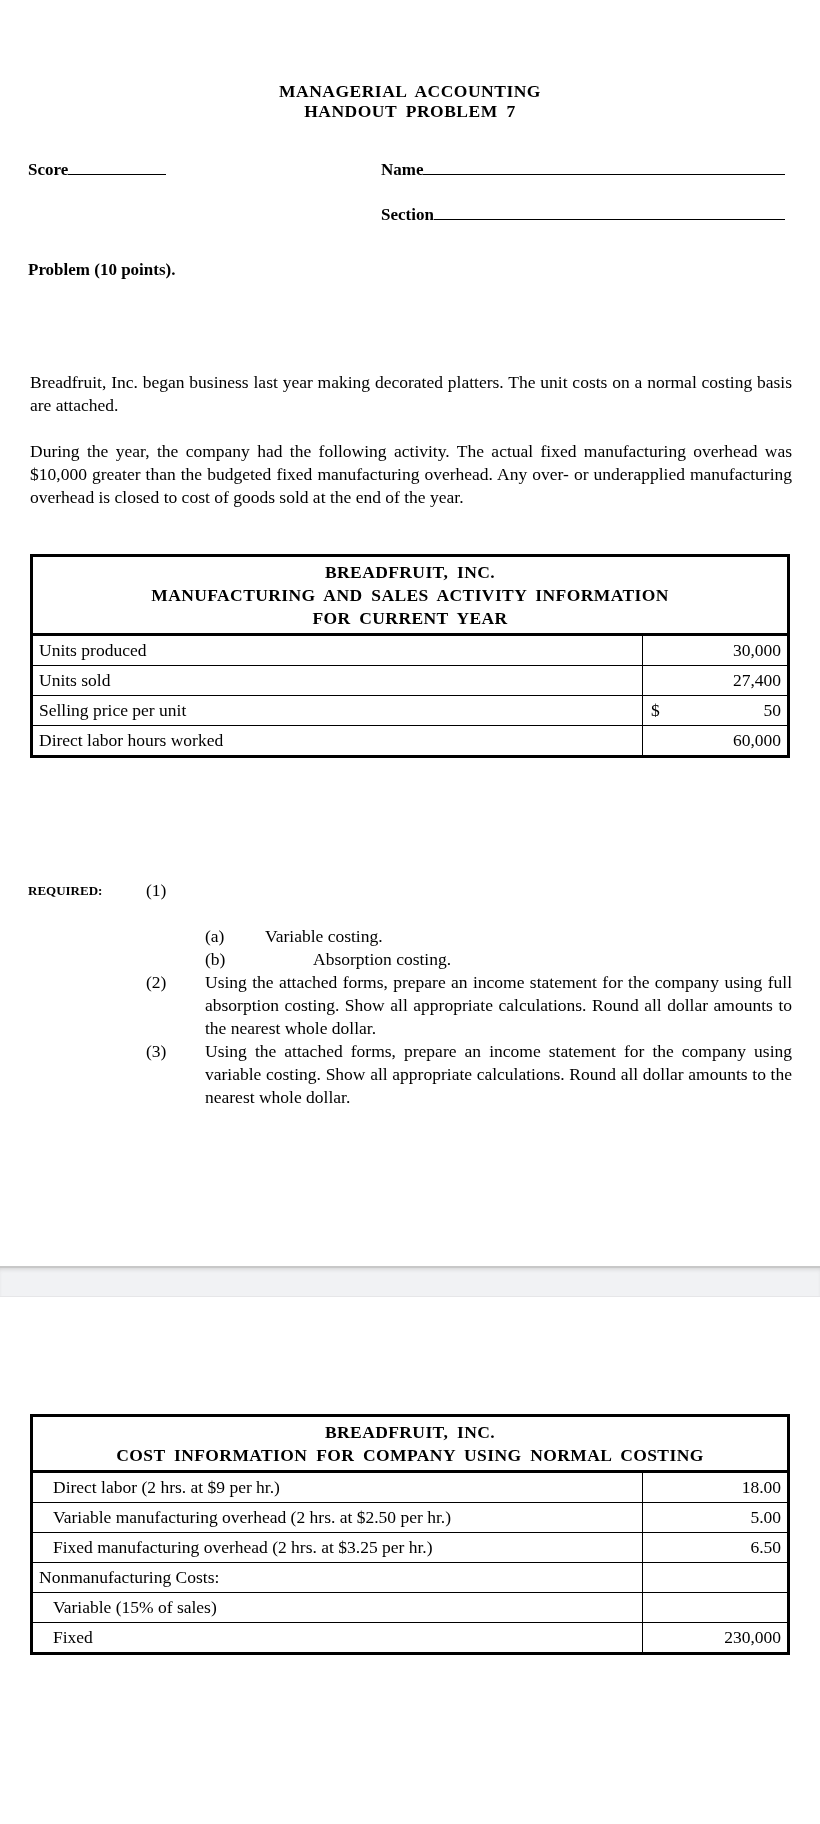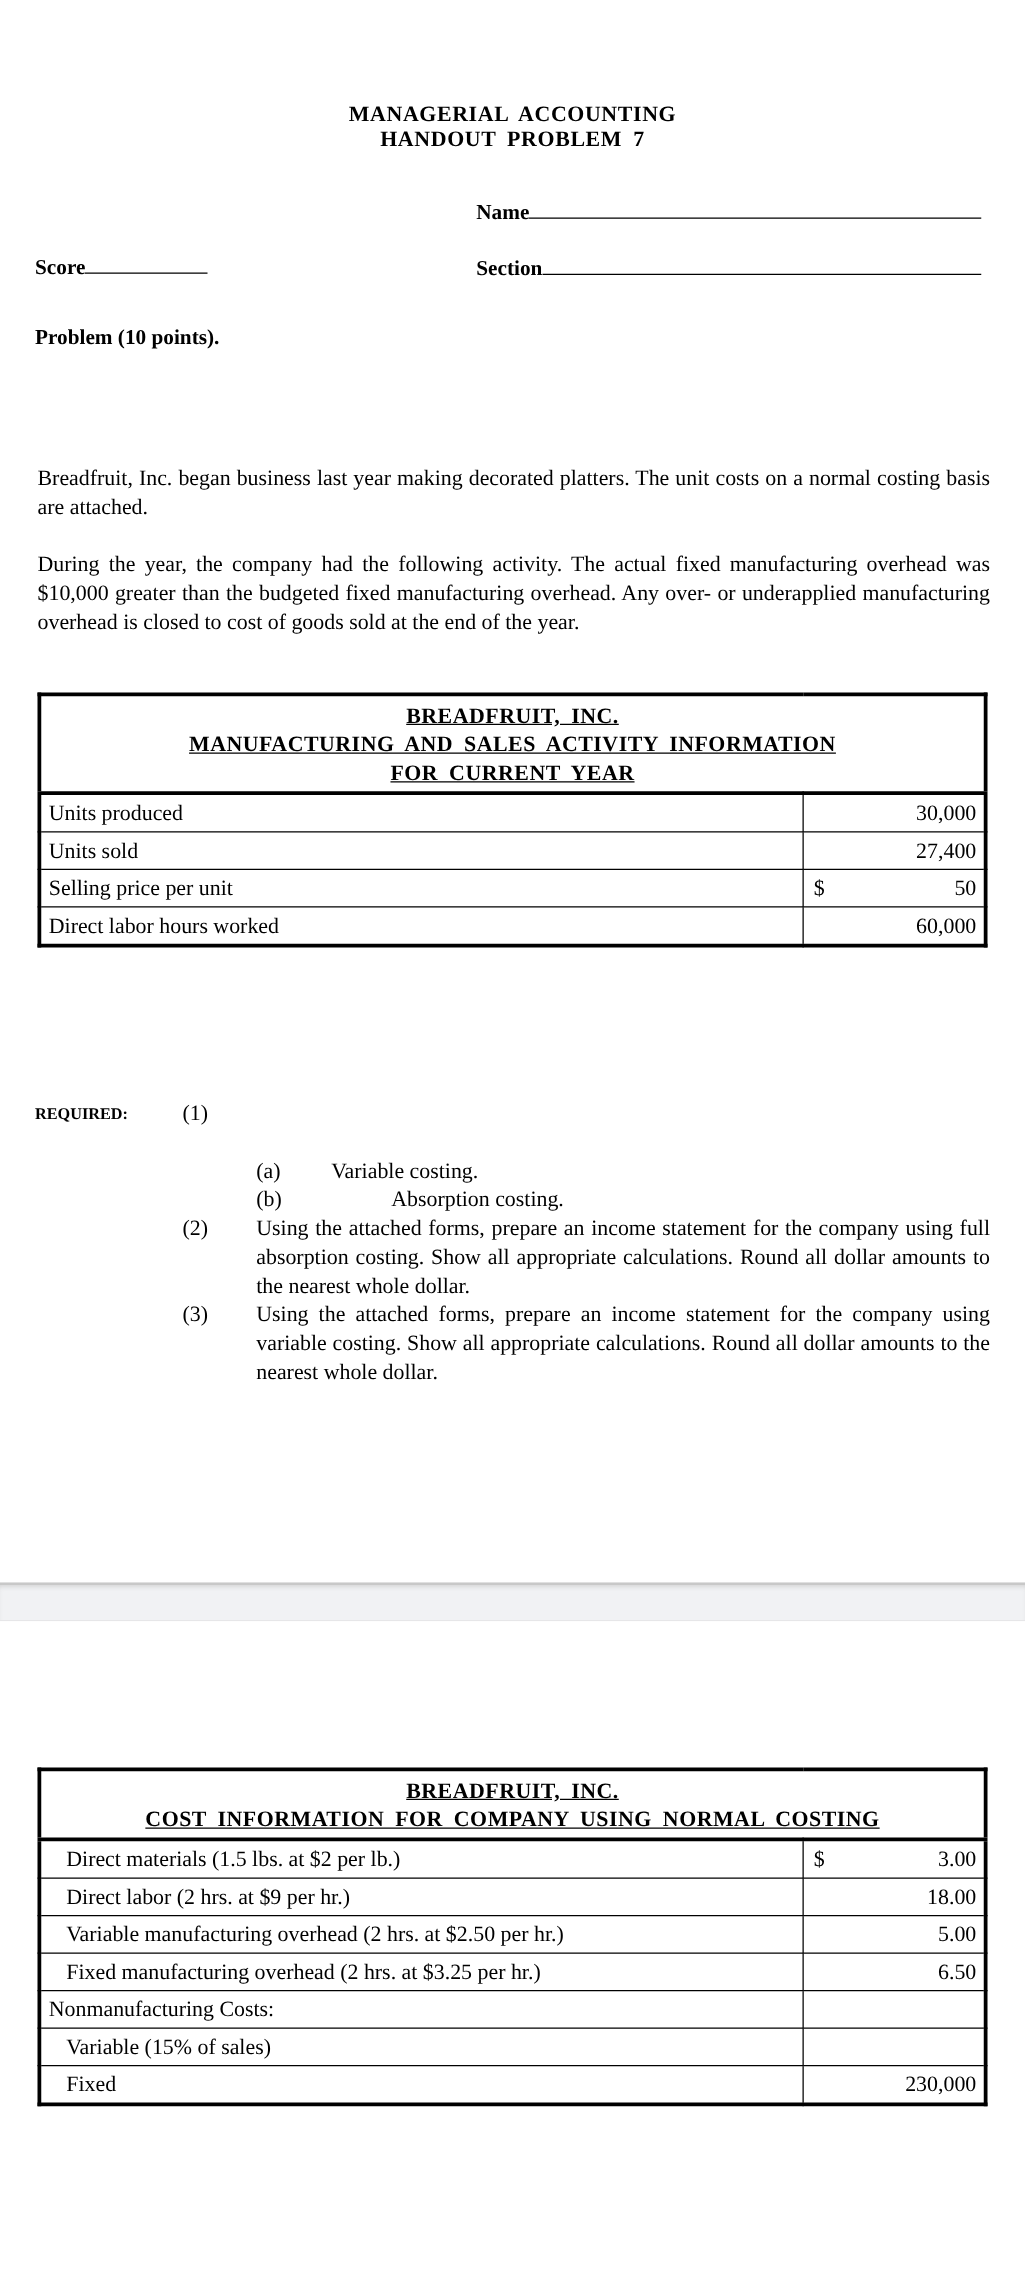--- a/index.html
+++ b/index.html
@@ -16,42 +16,42 @@
            font-size: 17.5px; letter-spacing: 0.5px; word-spacing: 4px; line-height: 23px; }
   .lbl { position: absolute; font-weight: bold; font-size: 17px; }
   .uline { display: inline-block; border-bottom: 1px solid #000; vertical-align: baseline; height: 14px; }
 
   .para { position: absolute; left: 30px; width: 762px; font-size: 17.5px; line-height: 23px;
           text-align: justify; }
 
   table.box { position: absolute; left: 30px; width: 760px; border-collapse: collapse;
               font-size: 17.5px; border: 3px solid #000; }
   table.box th { font-weight: bold; text-align: center; line-height: 23px; padding: 4px 0 3px;
-                 letter-spacing: 0.4px; word-spacing: 4px; border-bottom: 3px solid #000; text-decoration: underline; }
+                 letter-spacing: 0.4px; word-spacing: 4px; border-bottom: 3px solid #000; }
   table.box td { border: 1.5px solid #000; height: 29px; padding: 0 6px; line-height: 29px; }
   table.box td.val { width: 130px; text-align: right; padding: 0 6px 0 8px; margin-left: 24px; }
   table.box td.val .dollar { float: left; }
   table.box td.ind { padding-left: 20px; }
 
   .req { position: absolute; font-size: 13px; line-height: 23px; }
   .req b { font-weight: bold; }
   .num { position: absolute; font-size: 17.5px; line-height: 23px; }
   .rtext { position: absolute; left: 205px; width: 587px; font-size: 17.5px; line-height: 23px;
            text-align: justify; }
   .sub { position: absolute; font-size: 17.5px; line-height: 23px; }
 </style>
 </head>
 <body>
 
 <div class="page" id="page1">
 
   <div class="title" style="top:80px;">MANAGERIAL  ACCOUNTING</div>
   <div class="title" style="top:100px;">HANDOUT  PROBLEM  7</div>
 
-  <div class="lbl" style="left:28px; top:160px;margin-top:44px;">
+  <div class="lbl" style="left:28px; top:160px;">
     <span>Score</span><span class="uline" style="width:98px;"></span>
   </div>
   <div class="lbl" style="left:381px; top:205px;">
     <span>Section</span><span class="uline" style="width:351px;"></span>
   </div>
   <div class="lbl" style="left:381px; top:160px;">
     <span>Name</span><span class="uline" style="width:362px;"></span>
   </div>
 
   <div class="lbl" style="left:28px; top:260px;">Problem  (10  points).</div>
@@ -111,24 +111,20 @@
     <thead>
       <tr>
         <th colspan="2">
           <div>BREADFRUIT,  INC.</div>
           <div>COST  INFORMATION  FOR  COMPANY  USING  NORMAL  COSTING</div>
         </th>
       </tr>
     </thead>
     <tbody>
       <tr>
-        <td class="ind">Direct materials (1.5 lbs. at $2 per lb.)</td>
-        <td class="val"><span class="dollar">$</span><span>3.00</span></td>
-      </tr>
-      <tr>
         <td class="ind">Direct labor (2 hrs. at $9 per hr.)</td>
         <td class="val"><span class="dollar"></span><span>18.00</span></td>
       </tr>
       <tr>
         <td class="ind">Variable manufacturing overhead (2 hrs. at $2.50 per hr.)</td>
         <td class="val"><span class="dollar"></span><span>5.00</span></td>
       </tr>
       <tr>
         <td class="ind">Fixed manufacturing overhead (2 hrs. at $3.25 per hr.)</td>
         <td class="val"><span class="dollar"></span><span>6.50</span></td>

